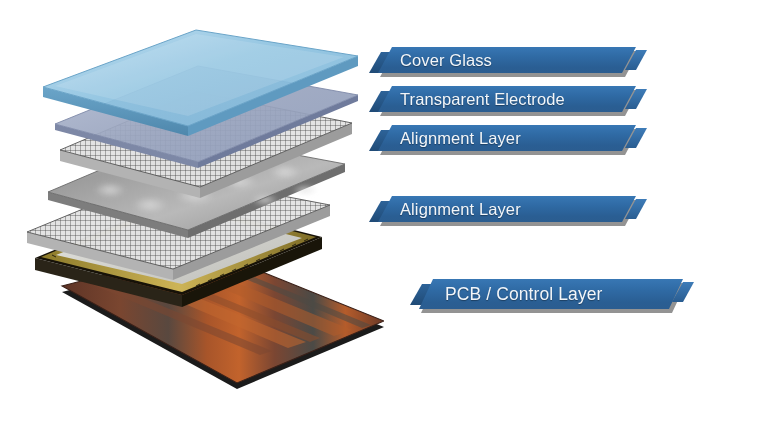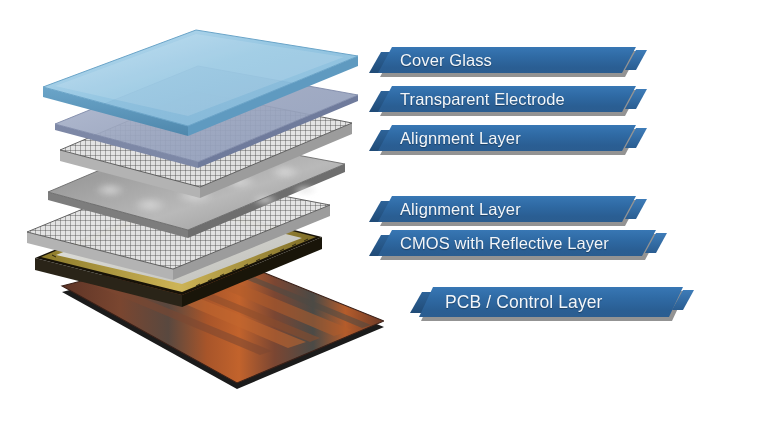--- a/index.html
+++ b/index.html
@@ -56,21 +56,21 @@
   }
   .banner .txt{
     position:relative;z-index:3;
     color:#f2f6fa;
     font-size:16.5px;
     letter-spacing:.1px;
     white-space:nowrap;
     padding-left:22px;
     text-shadow:0 1px 1px rgba(0,0,0,.35);
   }
-  .banner.tall{height:30px;margin-top:8px;}
+  .banner.tall{height:30px;}
   .banner.tall .txt{font-size:17.5px;padding-left:26px;}
 </style>
 </head>
 <body>
 
 <div id="stage">
 
   <div class="stack">
     <svg width="384" height="444" viewBox="0 0 384 444" xmlns="http://www.w3.org/2000/svg">
       <defs>
@@ -266,27 +266,20 @@
 
 
     <div class="banner" style="left:378px;top:180px;width:258px;">
       <div class="shadow"></div>
       <div class="tab"></div>
       <div class="body"></div>
       <div class="tip"></div>
       <span class="txt">Alignment Layer</span>
     </div>
 
-    <div class="banner" style="left:378px;top:214px;width:278px;">
-      <div class="shadow"></div>
-      <div class="tab"></div>
-      <div class="body"></div>
-      <div class="tip"></div>
-      <span class="txt">CMOS with Reflective Layer</span>
-    </div>
 
     <div class="banner tall" style="left:419px;top:263px;width:264px;">
       <div class="shadow"></div>
       <div class="tab"></div>
       <div class="body"></div>
       <div class="tip"></div>
       <span class="txt">PCB / Control Layer</span>
     </div>
 
   </div>

